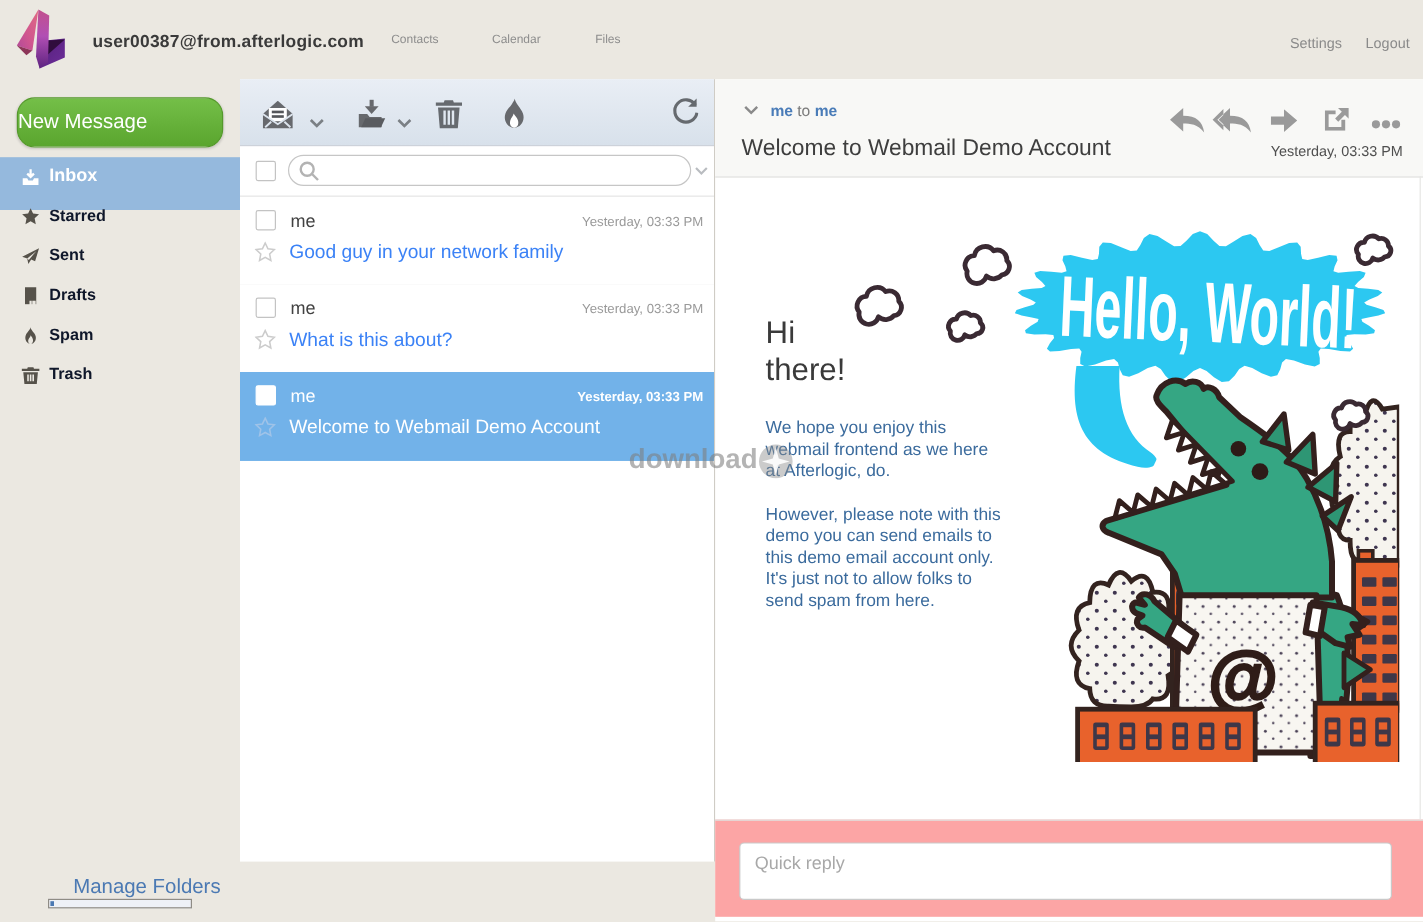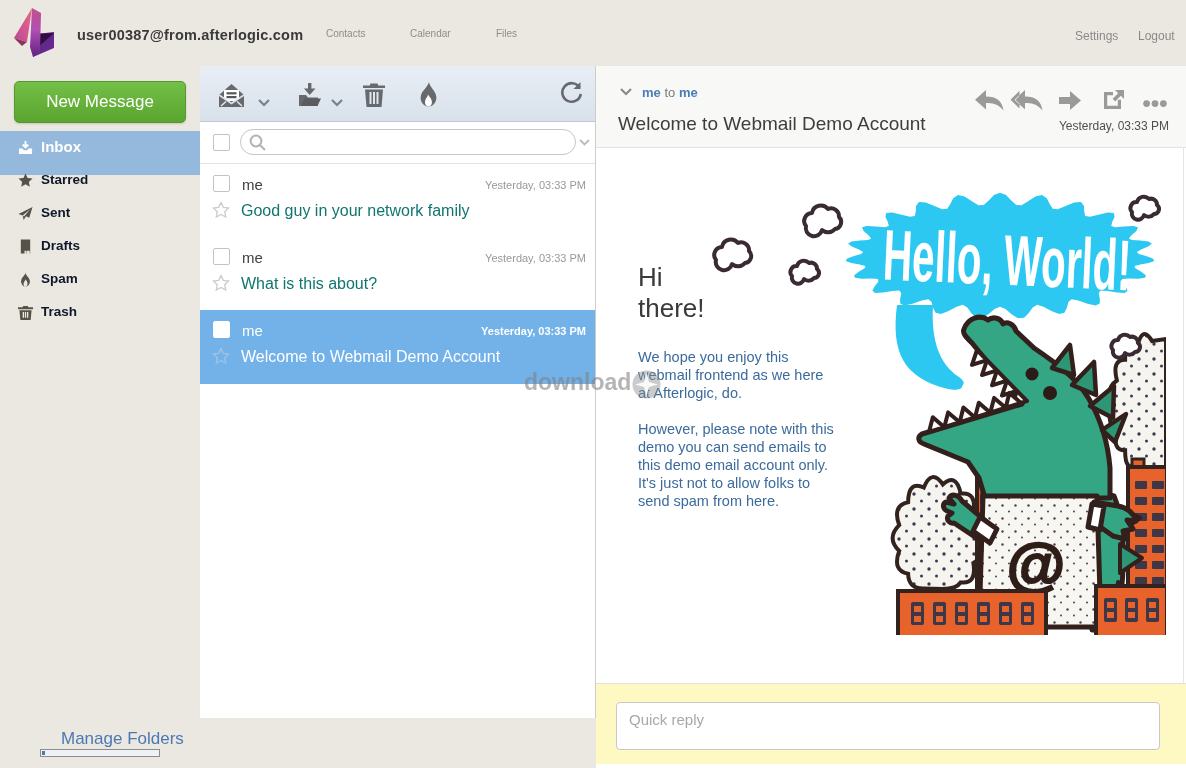--- a/index.html
+++ b/index.html
@@ -3,53 +3,53 @@
 <meta charset="utf-8">
 <style>
 html,body{margin:0;padding:0}
 body{width:1186px;height:768px;background:#ebe8e1;font-family:"Liberation Sans",sans-serif;position:relative;overflow:hidden}
 .abs{position:absolute}
 
 #user{left:77px;top:27px;font-size:14.5px;letter-spacing:-0.35px;font-weight:bold;color:#3a3a3a;letter-spacing:.2px}
 .nav{font-size:10px;color:#8d8d8d;top:28px}
 .nav2{font-size:12px;color:#8a8a8a;top:29px}
 
-#newmsg{left:14px;top:81px;width:170px;height:40px;border-radius:5px;background:linear-gradient(#74bf48,#5aa52e);border:1px solid #55992c;box-shadow:0 1px 2px rgba(0,0,0,.15);color:#fff;font-size:17px;text-align:center;line-height:40px}
+#newmsg{left:14px;top:81px;width:170px;height:40px;border-radius:15px;background:linear-gradient(#74bf48,#5aa52e);border:1px solid #55992c;box-shadow:0 1px 2px rgba(0,0,0,.15);color:#fff;font-size:17px;text-align:left;line-height:40px}
 #inboxrow{left:0;top:131px;width:200px;height:44px;background:#95b9dd}
 .frow{left:0;width:200px;height:33px}
 .ficon{position:absolute;left:18px;top:9px;width:15px;height:15px}
 .flabel{position:absolute;left:41px;top:8px;font-size:13.5px;font-weight:bold;color:#0f172a}
 #inboxrow .flabel{color:#fff;font-size:15px;top:7px}
 #managef{left:61px;top:729px;font-size:17px;color:#4b79b3}
 #quota{left:40px;top:749px;width:118px;height:6px;border:1px solid #8f8c85;background:#eef1f7}
 #quota i{position:absolute;left:1px;top:1px;width:3px;height:4px;background:#4b79b3}
 
 #listpane{left:200px;top:66px;width:395px;height:652px;background:#fff;border-right:1px solid #cfccc5}
 #toolbar{left:0;top:0;width:395px;height:55px;background:linear-gradient(#e9eef5,#d8e1eb);border-bottom:1px solid #c2c9d1}
 #searchrow{left:0;top:56px;width:395px;height:41px;background:#fff;border-bottom:1px solid #e2e2e2}
 #searchbox{left:40px;top:7px;width:336px;height:26px;border:1px solid #c6c6c6;border-radius:14px;background:#fff;box-sizing:border-box}
 .cbx{width:15px;height:15px;border:1px solid #c3c3c3;border-radius:2px;background:#fff}
 .mrow{left:0;width:395px;height:73px;border-bottom:1px solid #e8e8e8;background:#fff}
 .mrow .cbx{position:absolute;left:13px;top:11px}
 .mfrom{position:absolute;left:42px;top:12px;font-size:15px;color:#424242}
 .mdate{position:absolute;right:9px;top:15px;font-size:11px;color:#999}
-.msubj{position:absolute;left:41px;top:38px;font-size:16px;color:#0f766e}
+.msubj{position:absolute;left:41px;top:38px;font-size:16px;color:#3b82f6}
 .mstar{position:absolute;left:12px;top:37px;width:18px;height:18px}
 #row3{background:#72b2e9;border-bottom:1px solid #72b2e9}
 #row3 .mfrom,#row3 .msubj{color:#fff}
 #row3 .mdate{color:#fff;font-weight:bold}
 #row3 .cbx{border-color:#fff}
 
 #readpane{left:596px;top:66px;width:590px;height:702px;background:#fff}
 #rhead{left:0;top:0;width:590px;height:81px;background:#f8f8f6;border-bottom:1px solid #e2e2e0}
 #metome{left:46px;top:19px;font-size:13px;color:#7b7b7b}
 #metome b{color:#4a7cb8}
 #rtitle{left:22px;top:47px;font-size:19px;color:#3e3e3e}
 #rdate{right:17px;top:53px;font-size:12px;color:#4f4f4f}
-#quickwrap{left:0;top:617px;width:590px;height:80px;background:#fef9c3;border-top:1px solid #e0e0de}
+#quickwrap{left:0;top:617px;width:590px;height:80px;background:#fca5a5;border-top:1px solid #e0e0de}
 #quickbox{left:20px;top:18px;width:544px;height:48px;background:#fff;border:1px solid #c9c9c9;border-radius:4px;box-sizing:border-box}
 #quickbox span{position:absolute;left:12px;top:8px;font-size:15px;color:#a8a8a8}
 #vline{left:1183px;top:147px;width:1px;height:536px;background:#e6e6e4}
 
 #hithere{left:638px;top:262px;font-size:26px;line-height:31px;color:#3a3a3a}
 #paras{left:638px;top:348px;font-size:14.5px;line-height:18px;color:#3b6b9d;width:400px}
 #paras p{margin:0 0 18px 0}
 
 #wmark{left:524px;top:369px;font-size:23px;font-weight:bold;color:rgba(125,125,125,.58);letter-spacing:0;z-index:50;font-family:"Liberation Sans",sans-serif}
 #wcirc{left:632px;top:370px;z-index:50}

